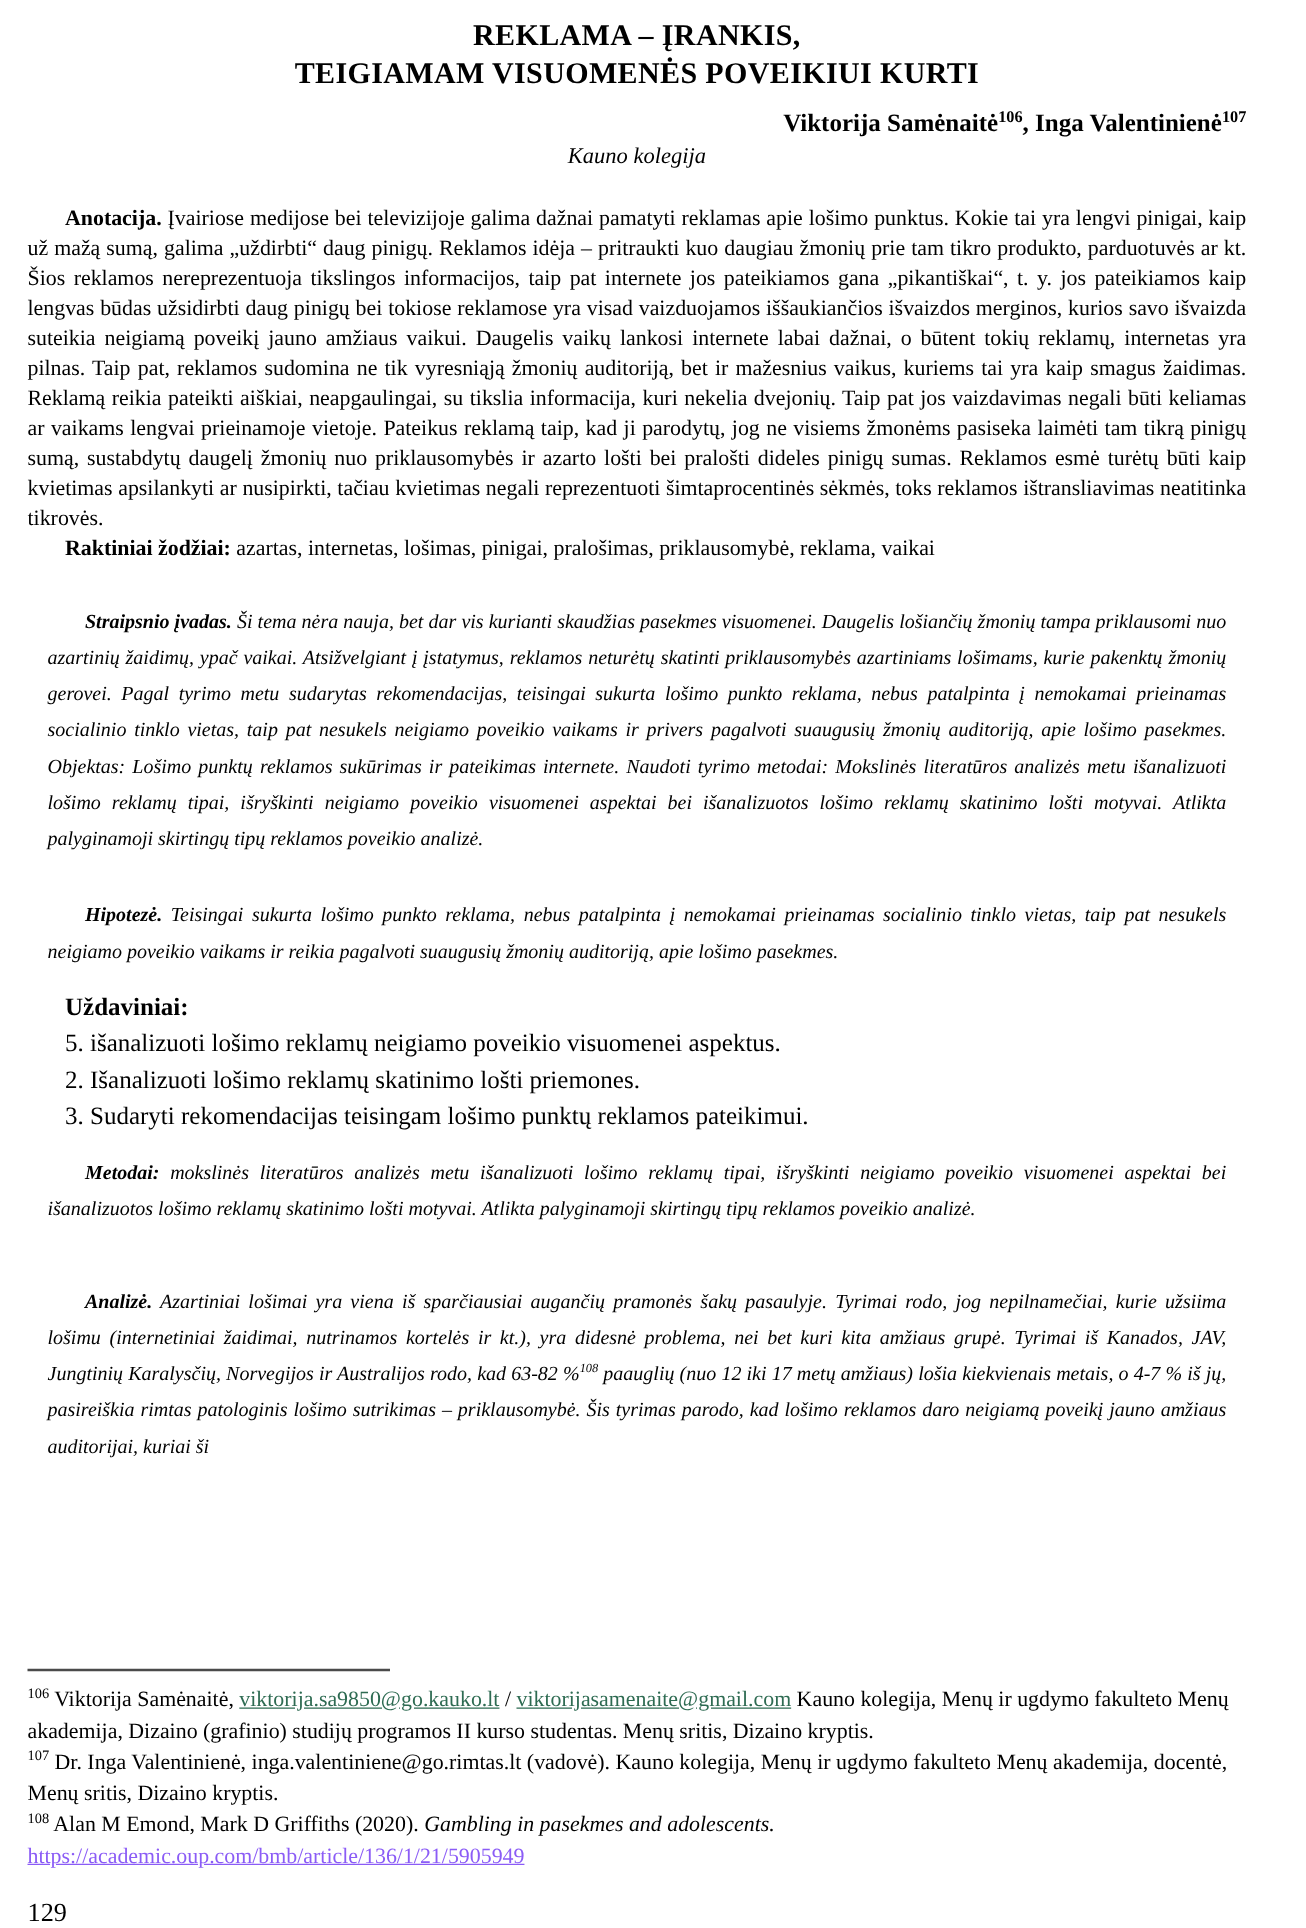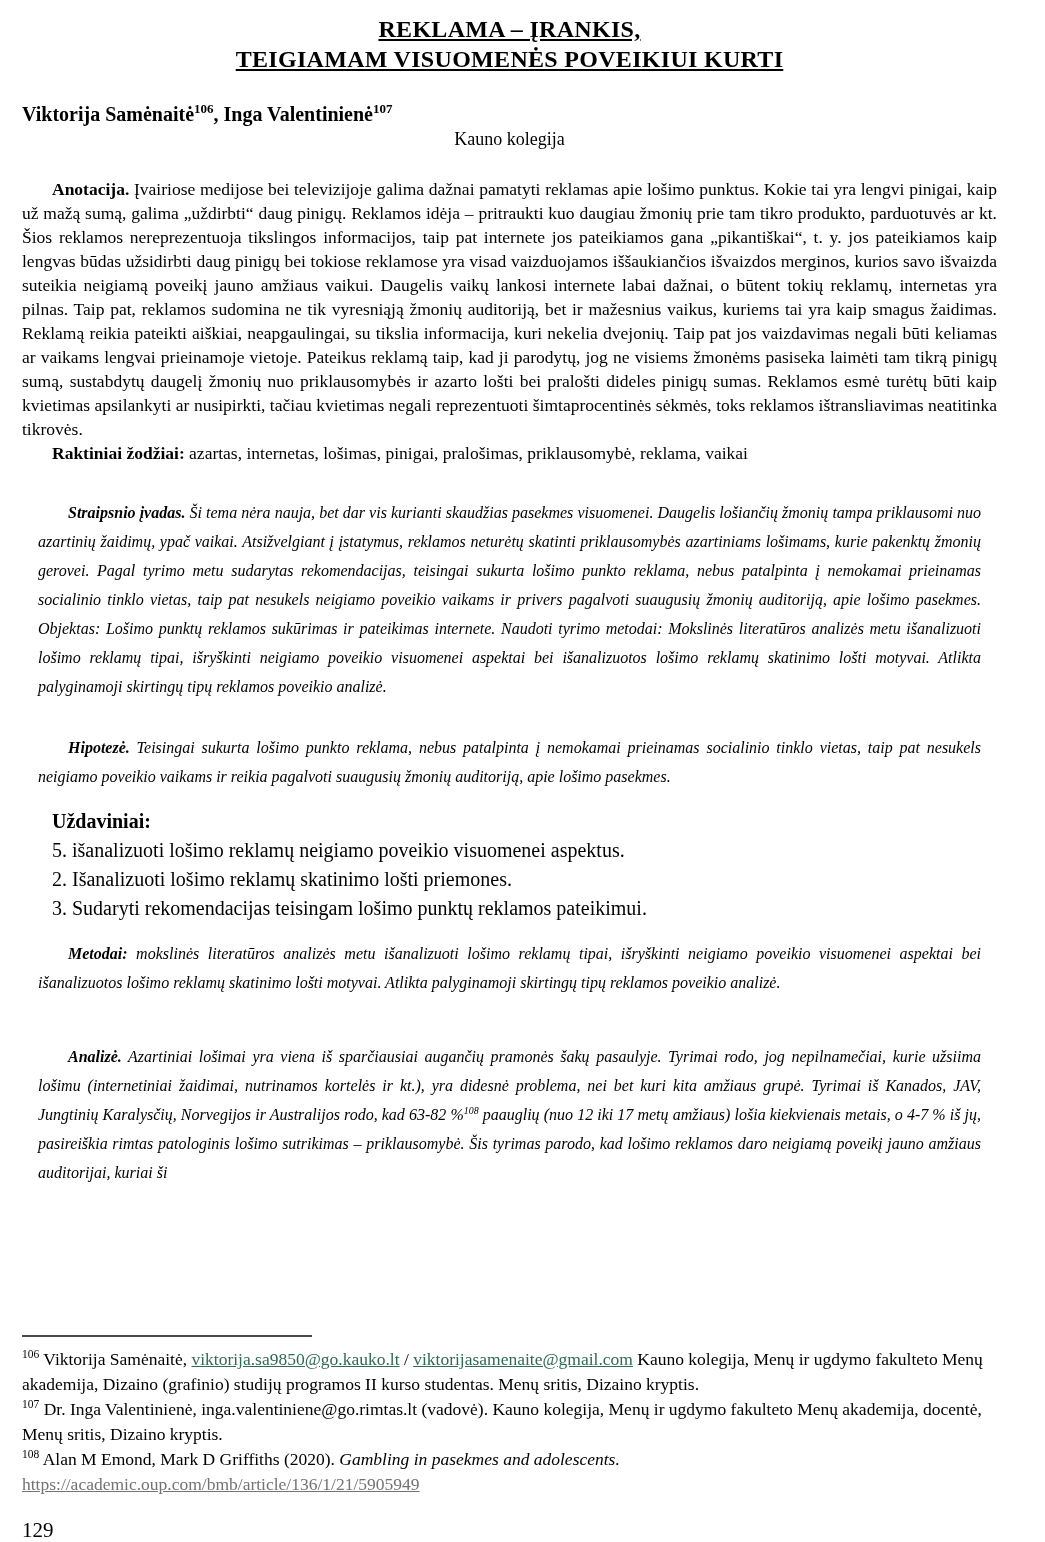--- a/index.html
+++ b/index.html
@@ -14,34 +14,34 @@
     padding: 14px 48px 0 22px;
     display: flex;
     flex-direction: column;
     overflow: hidden;
   }
   .title {
     text-align: center;
     font-size: 24px;
     font-weight: bold;
     line-height: 30px;
-    margin: 0 0 28px 0;
+    margin: 0 0 13px 0;
     letter-spacing: 0.3px;
-    text-decoration: underline;
   }
   .authors {
-    text-align: left;
+    text-align: right;
     font-size: 20px;
     font-weight: bold;
     margin: 0;
     line-height: 24px;
   }
   .authors sup { font-size: 13px; }
   .affiliation {
     text-align: center;
+    font-style: italic;
     font-size: 18px;
     margin: 2px 0 0 0;
     line-height: 22px;
   }
   .abstract {
     font-size: 17.5px;
     line-height: 24px;
     text-align: justify;
     text-indent: 30px;
     margin: 27px 0 0 0;
@@ -123,18 +123,18 @@
 
   <p class="body-p analysis"><b>Analizė.</b><span> Azartiniai lošimai yra viena iš sparčiausiai augančių pramonės šakų pasaulyje. Tyrimai rodo, jog nepilnamečiai, kurie užsiima lošimu (internetiniai žaidimai, nutrinamos kortelės ir kt.), yra didesnė problema, nei bet kuri kita amžiaus grupė. Tyrimai iš Kanados, JAV, Jungtinių Karalysčių, Norvegijos ir Australijos rodo, kad 63-82 %</span><sup>108</sup><span> paauglių (nuo 12 iki 17 metų amžiaus) lošia kiekvienais metais, o 4-7 % iš jų, pasireiškia rimtas patologinis lošimo sutrikimas – priklausomybė. Šis tyrimas parodo, kad lošimo reklamos daro neigiamą poveikį jauno amžiaus auditorijai, kuriai ši</span></p>
 
   <div class="footer">
     <div class="fn-rule"></div>
 
     <p class="fn"><sup>106</sup><span>  Viktorija Samėnaitė, </span><a class="link" style="color: rgb(46, 107, 82);">viktorija.sa9850@go.kauko.lt</a><span> / </span><a class="link" style="color: rgb(46, 107, 82);">viktorijasamenaite@gmail.com</a><span>  Kauno kolegija, Menų ir ugdymo fakulteto Menų akademija, Dizaino (grafinio) studijų programos II kurso studentas. Menų sritis, Dizaino kryptis.</span></p>
 
     <p class="fn"><sup>107</sup><span> Dr. Inga Valentinienė, inga.valentiniene@go.rimtas.lt (vadovė). Kauno kolegija, Menų ir ugdymo fakulteto Menų akademija, docentė, Menų sritis, Dizaino kryptis.</span></p>
 
-    <p class="fn"><sup>108</sup><span> Alan M Emond, Mark D Griffiths (2020). </span><i>Gambling in pasekmes and adolescents.</i><br><a class="link" style="color: #737373; text-decoration: underline;">https://academic.oup.com/bmb/article/136/1/21/5905949</a></p>
+    <p class="fn"><sup>108</sup><span> Alan M Emond, Mark D Griffiths (2020). </span><i>Gambling in pasekmes and adolescents.</i><br><a class="link" style="color: #8b5cf6; text-decoration: underline;">https://academic.oup.com/bmb/article/136/1/21/5905949</a></p>
 
     <p class="pageno">129</p>
   </div>
 
 </div>
 
 </body></html>

